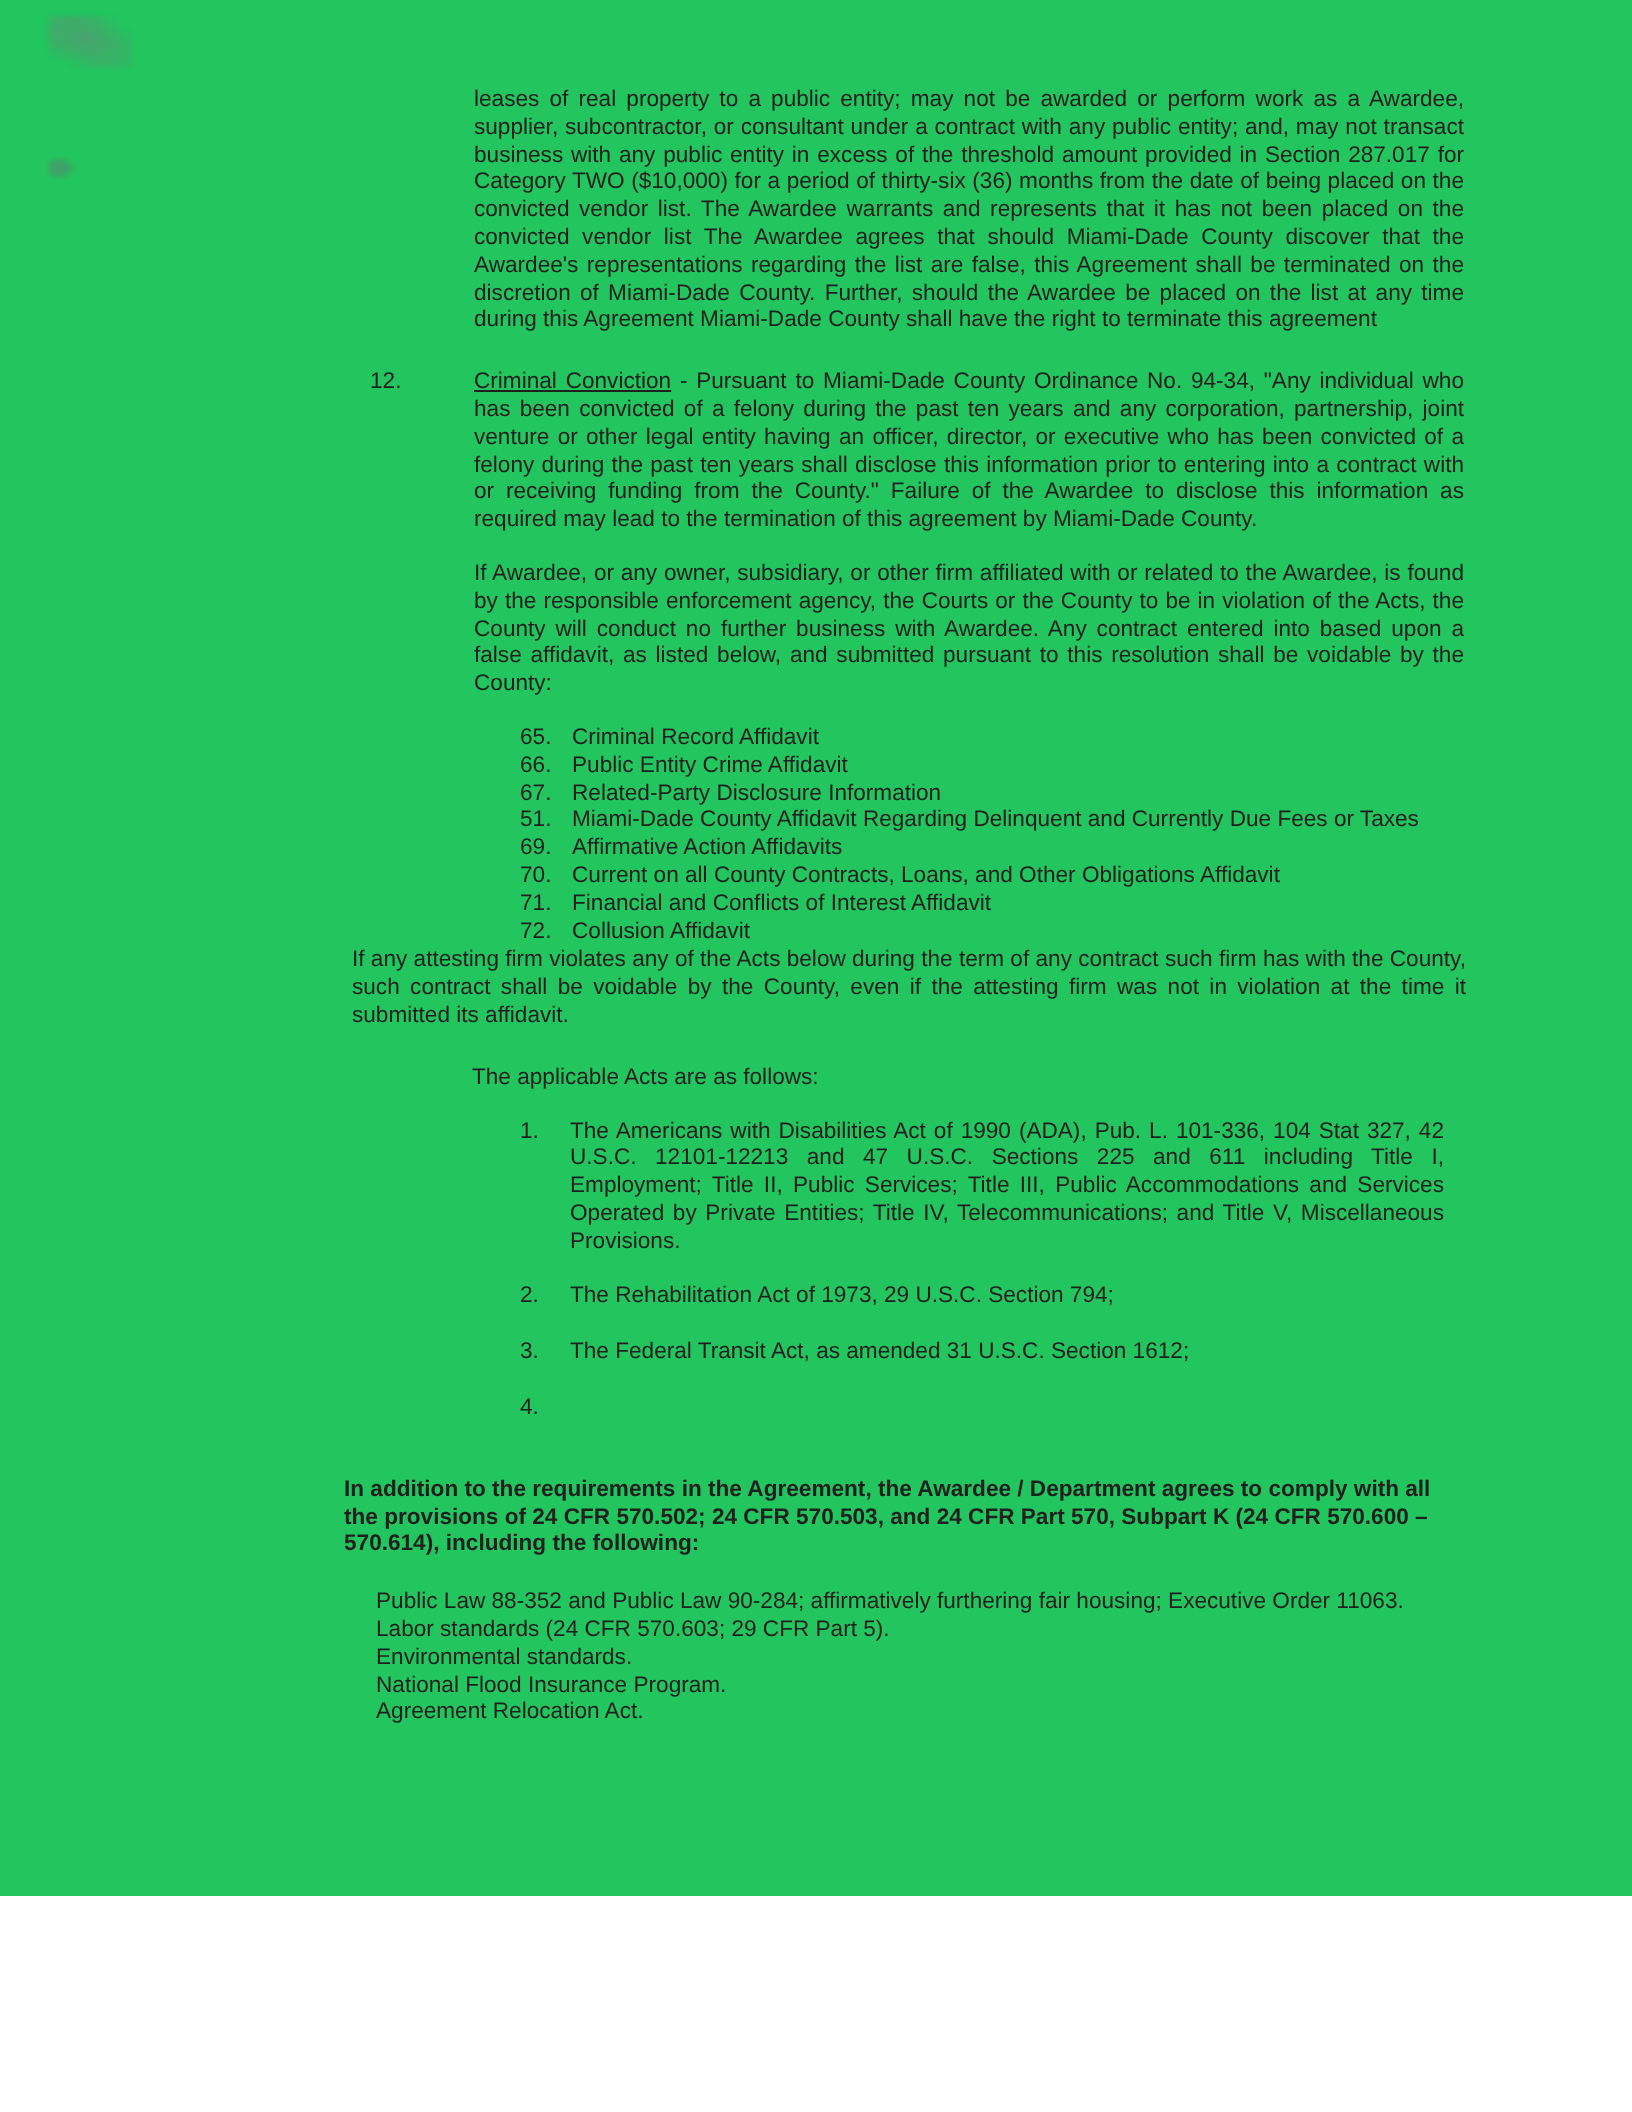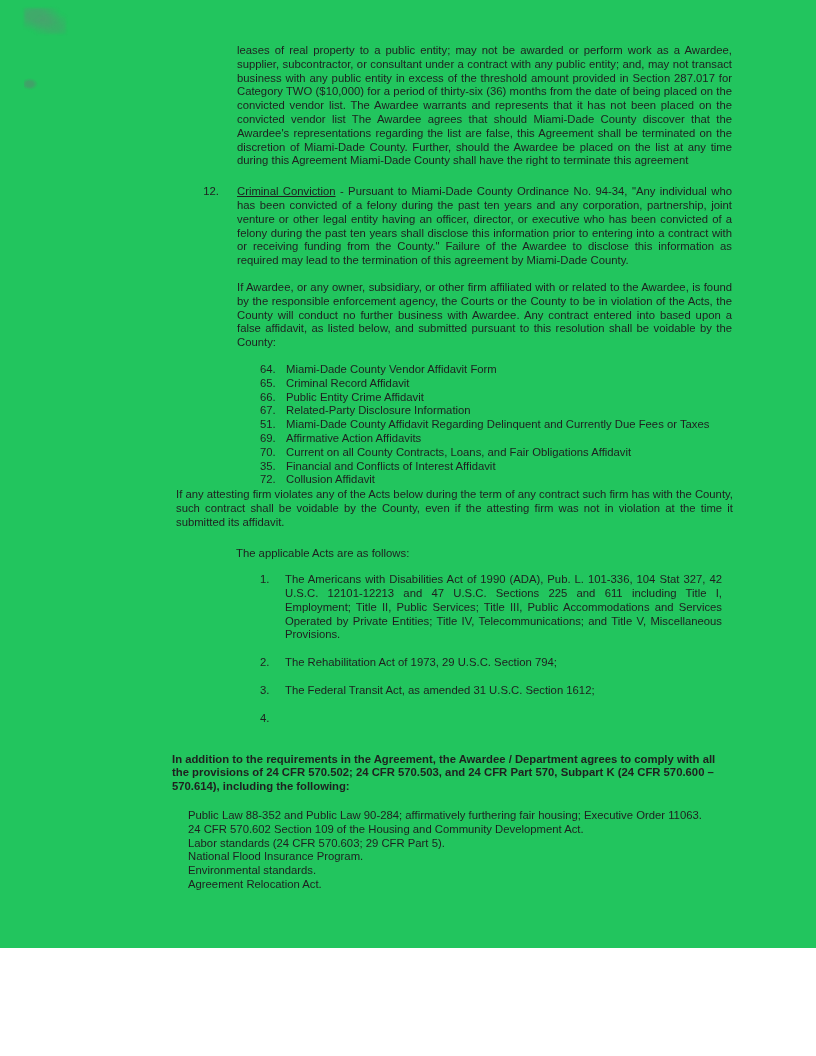--- a/index.html
+++ b/index.html
@@ -29,21 +29,20 @@
     width: 495px;
   }
   .item12 {
     display: flex;
     margin-left: 185px;
     margin-top: 17px;
   }
   .item12 .num {
     width: 52px;
     flex: none;
-    text-align: center;
   }
   .item12 .body {
     width: 495px;
     text-align: justify;
   }
   .heading-underline {
     text-decoration: underline;
   }
   .para2 {
     margin-left: 237px;
@@ -145,24 +144,20 @@
       <div class="num">12.</div>
       <div class="body">
         <span class="heading-underline">Criminal Conviction</span><span> - Pursuant to Miami-Dade County Ordinance No. 94-34, "Any individual who has been convicted of a felony during the past ten years and any corporation, partnership, joint venture or other legal entity having an officer, director, or executive who has been convicted of a felony during the past ten years shall disclose this information prior to entering into a contract with or receiving funding from the County."  Failure of the Awardee to disclose this information as required  may lead to the termination of this agreement by Miami-Dade County.</span>
       </div>
     </div>
 
     <div class="para para2">If Awardee, or any owner, subsidiary, or other firm affiliated with or related to the Awardee, is found by the responsible enforcement agency, the Courts or the County to be in violation of the Acts, the County will conduct no further business with Awardee. Any contract entered into based upon a false affidavit, as listed below, and submitted pursuant to this resolution shall be voidable by the County:</div>
 
     <div class="affidavit-list">
       <div class="aff-row">
-        <div class="num">64.</div>
-        <div class="txt">Miami-Dade County Vendor Affidavit Form</div>
-      </div>
-      <div class="aff-row">
         <div class="num">65.</div>
         <div class="txt">Criminal Record Affidavit</div>
       </div>
       <div class="aff-row">
         <div class="num">66.</div>
         <div class="txt">Public Entity Crime Affidavit</div>
       </div>
       <div class="aff-row">
         <div class="num">67.</div>
         <div class="txt">Related-Party Disclosure Information</div>
@@ -170,24 +165,24 @@
       <div class="aff-row">
         <div class="num">51.</div>
         <div class="txt">Miami-Dade County Affidavit Regarding Delinquent and Currently Due Fees or Taxes</div>
       </div>
       <div class="aff-row">
         <div class="num">69.</div>
         <div class="txt">Affirmative Action Affidavits</div>
       </div>
       <div class="aff-row">
         <div class="num">70.</div>
-        <div class="txt">Current on all County Contracts, Loans, and Fair Obligations Affidavit</div>
-      </div>
-      <div class="aff-row">
-        <div class="num">35.</div>
+        <div class="txt">Current on all County Contracts, Loans, and Other Obligations Affidavit</div>
+      </div>
+      <div class="aff-row">
+        <div class="num">71.</div>
         <div class="txt">Financial and Conflicts of Interest Affidavit</div>
       </div>
       <div class="aff-row">
         <div class="num">72.</div>
         <div class="txt">Collusion Affidavit</div>
       </div>
     </div>
 
     <div class="para attesting">If any attesting firm violates any of the Acts below during the term of any contract such firm has with the County, such contract shall be voidable by the County, even if the attesting firm was not in violation at the time it submitted its affidavit.</div>
 
@@ -208,23 +203,22 @@
       </div>
       <div class="act-row">
         <div class="num">4.</div>
       </div>
     </div>
 
     <div class="addition">In addition to the requirements in the Agreement, the Awardee / Department agrees to comply with all the provisions of 24 CFR 570.502; 24 CFR 570.503, and 24 CFR Part 570, Subpart K (24 CFR 570.600 – 570.614), including the following:</div>
 
     <div class="compliance-list">
       <div>Public Law 88-352 and Public Law 90-284; affirmatively furthering fair housing; Executive Order 11063.</div>
-      <div>24 CFR 570.602 Section 109 of the Housing and Community Development Act.</div>
       <div>Labor standards (24 CFR 570.603; 29 CFR Part 5).</div>
+      <div>Environmental standards.</div>
       <div>National Flood Insurance Program.</div>
-      <div>Environmental standards.</div>
       <div>Agreement Relocation Act.</div>
     </div>
 
   </div>
 
 
 </div>
 
 </body></html>

